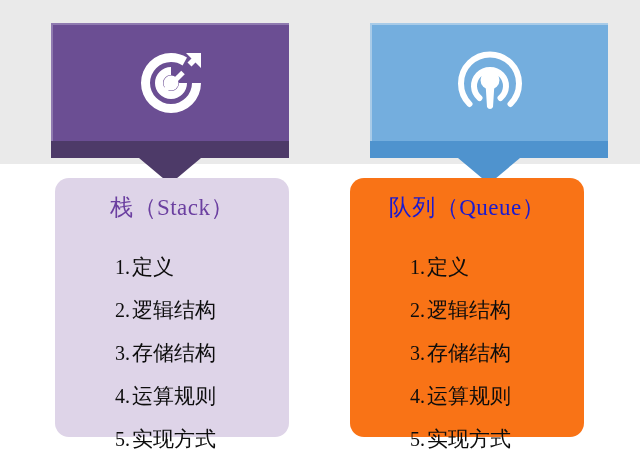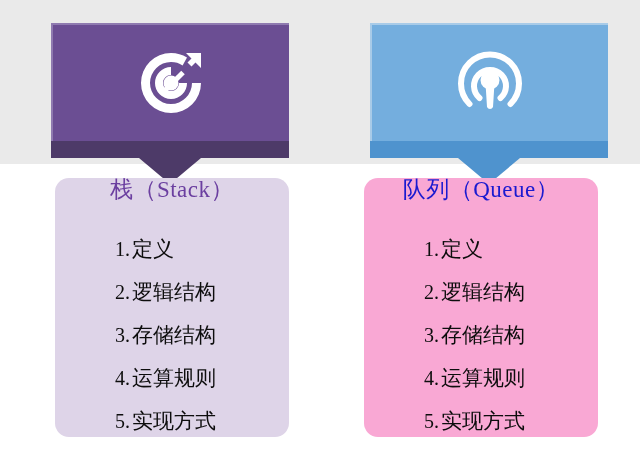--- a/index.html
+++ b/index.html
@@ -102,29 +102,30 @@
     top: 178px;
     width: 234px;
     height: 259px;
     border-radius: 14px;
   }
   .card.purple-card {
     left: 55px;
     background: #ded4e8;
   }
   .card.blue-card {
-    left: 364px;
-    background: #f9a8d4;
+    left: 350px;
+    background: #f97316;
   }
 
   .card-title {
     text-align: center;
     font-family: "Liberation Serif", "DejaVu Serif", serif;
     font-size: 23px;
     line-height: 1;
+    padding-top: 18px;
     white-space: nowrap;
     letter-spacing: 0.5px;
   }
   .purple-card .card-title { color: #6b3fa0; }
   .blue-card   .card-title { color: #1a1ad0; }
 
   .card-list {
     list-style: none;
     margin: 10px;
     padding: 17px 0 0 50px;

